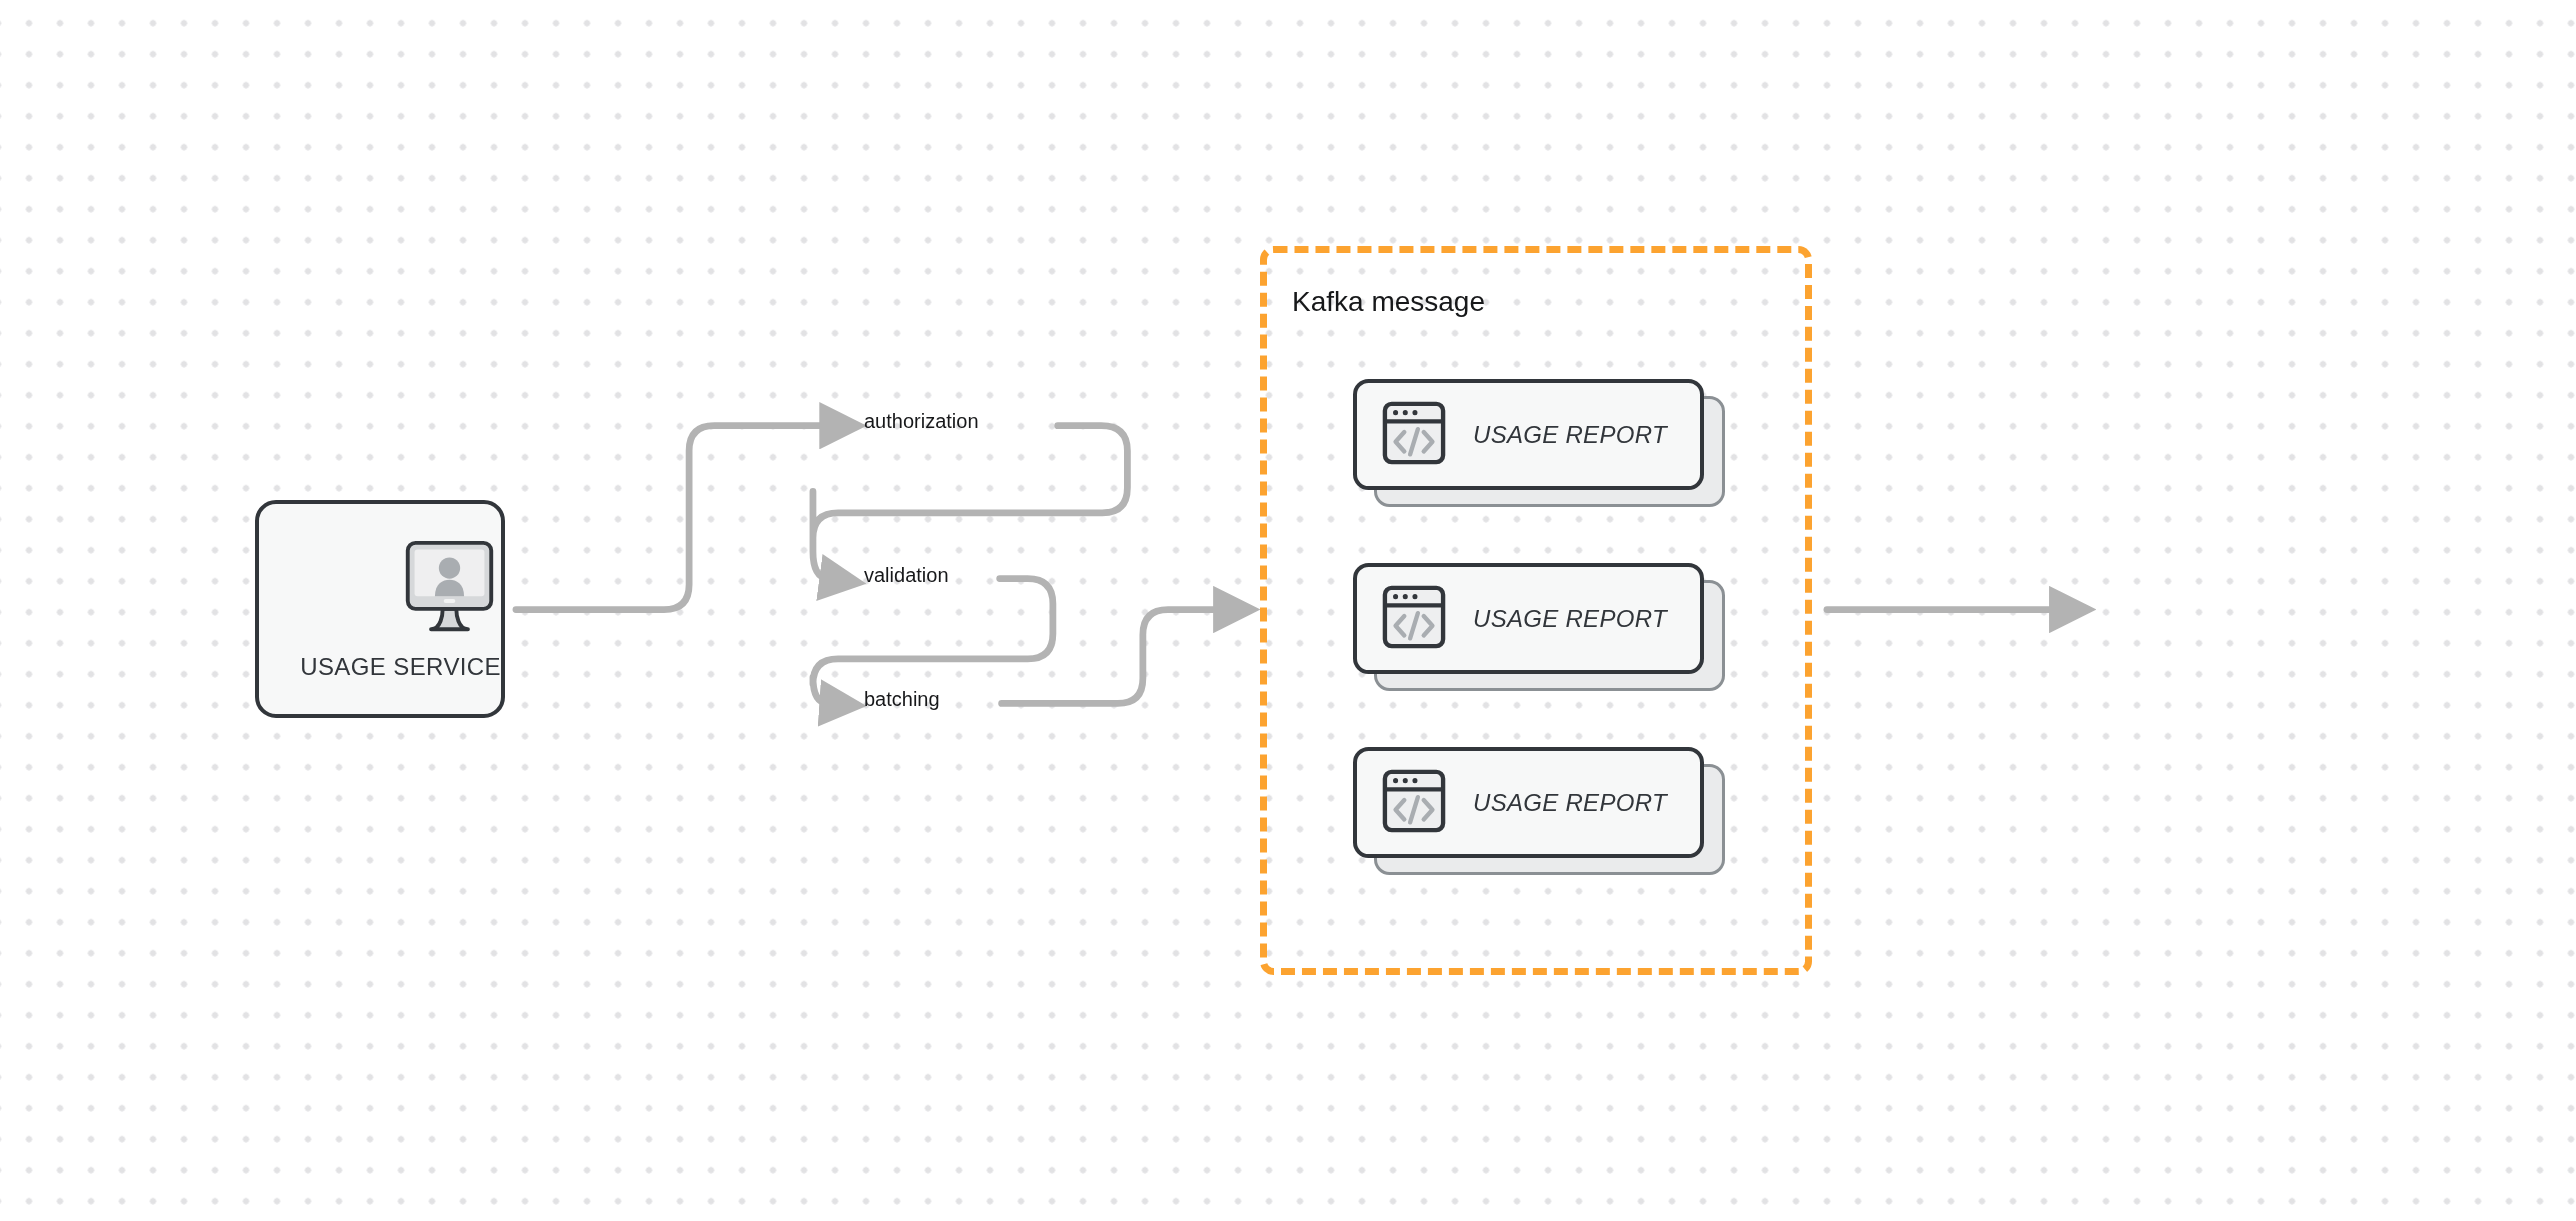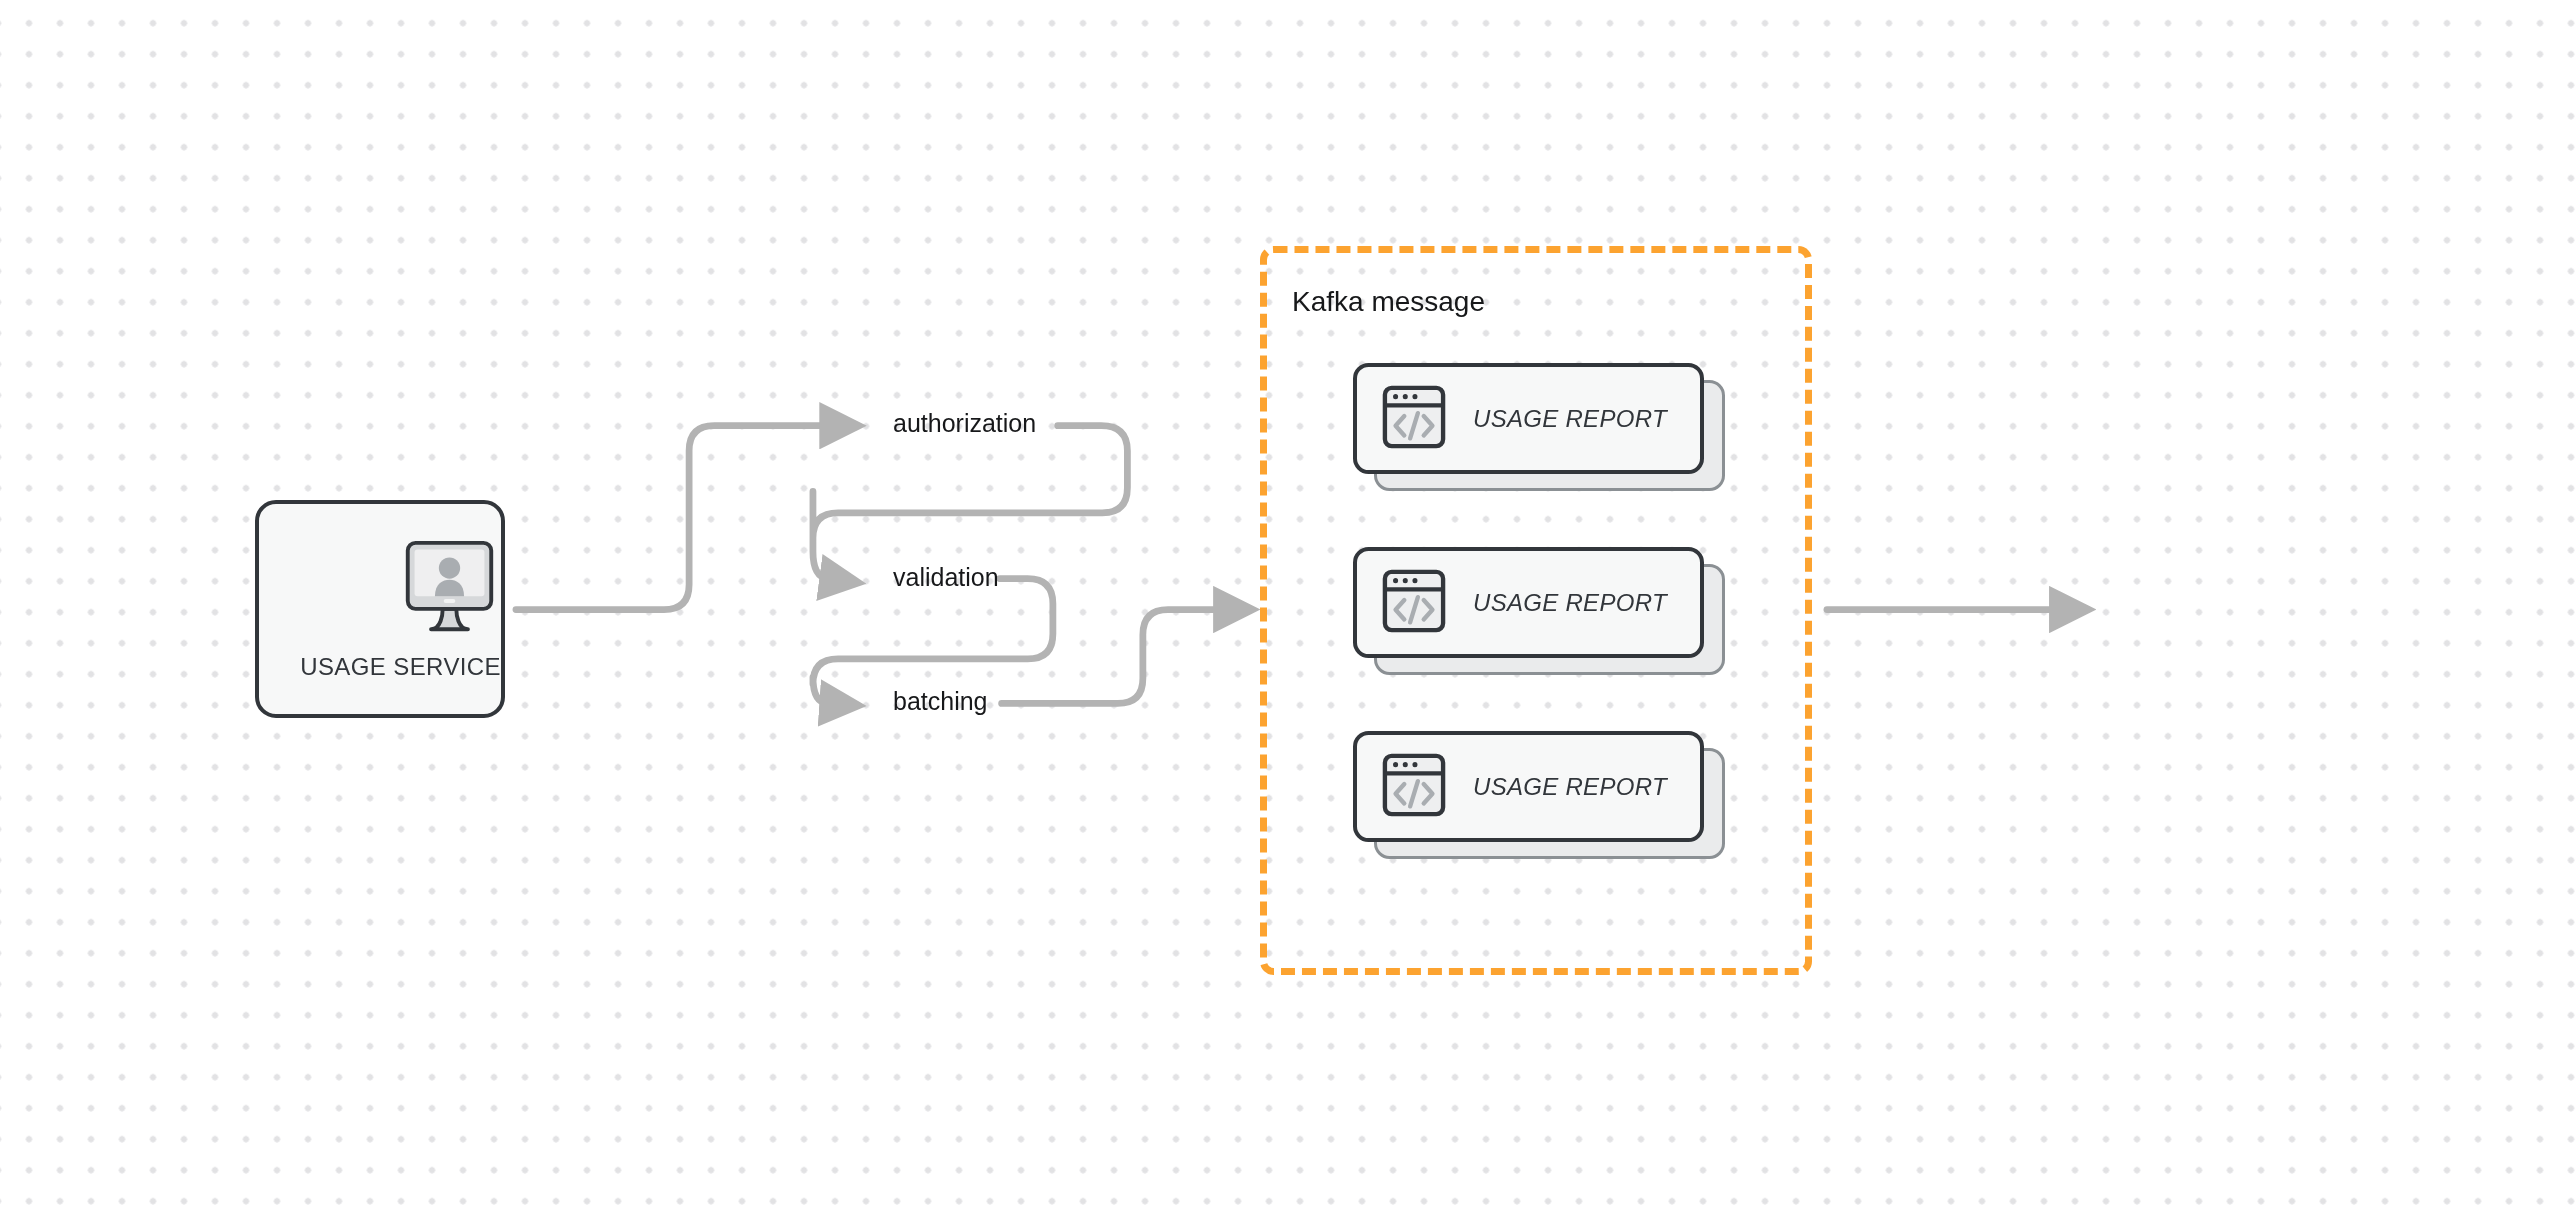--- a/index.html
+++ b/index.html
@@ -63,25 +63,24 @@
     position: absolute;
     left: 0; top: 0;
     width: 2576px;
     height: 1221px;
     pointer-events: none;
   }
 
   
   .stage-label {
     position: absolute;
-    font-size: 25px;
+    font-size: 20px;
     color: #17181a;
     white-space: nowrap;
     line-height: 1;
-    margin-left: 29px;
   }
   #stage-label-0 { left: 864px; top: 411px; }
   #stage-label-1 { left: 864px; top: 565px; text-align: center; }
   #stage-label-2 { left: 864px; top: 689px; }
 
   
   #kafka-message-group {
     position: absolute;
     left: 1260px;
     top: 246px;
@@ -99,20 +98,21 @@
     color: #17181a;
     white-space: nowrap;
   }
 
   
   .report-card-wrap {
     position: absolute;
     left: 1353px;
     width: 373px;
     height: 128px;
+    margin-top: 16px;
   }
   .report-card-shadow {
     position: absolute;
     left: 21px;
     top: 16.5px;
     width: 351px;
     height: 111px;
     background: #eaebec;
     border: 3.9px solid #8b9094;
     border-radius: 15.5px;

